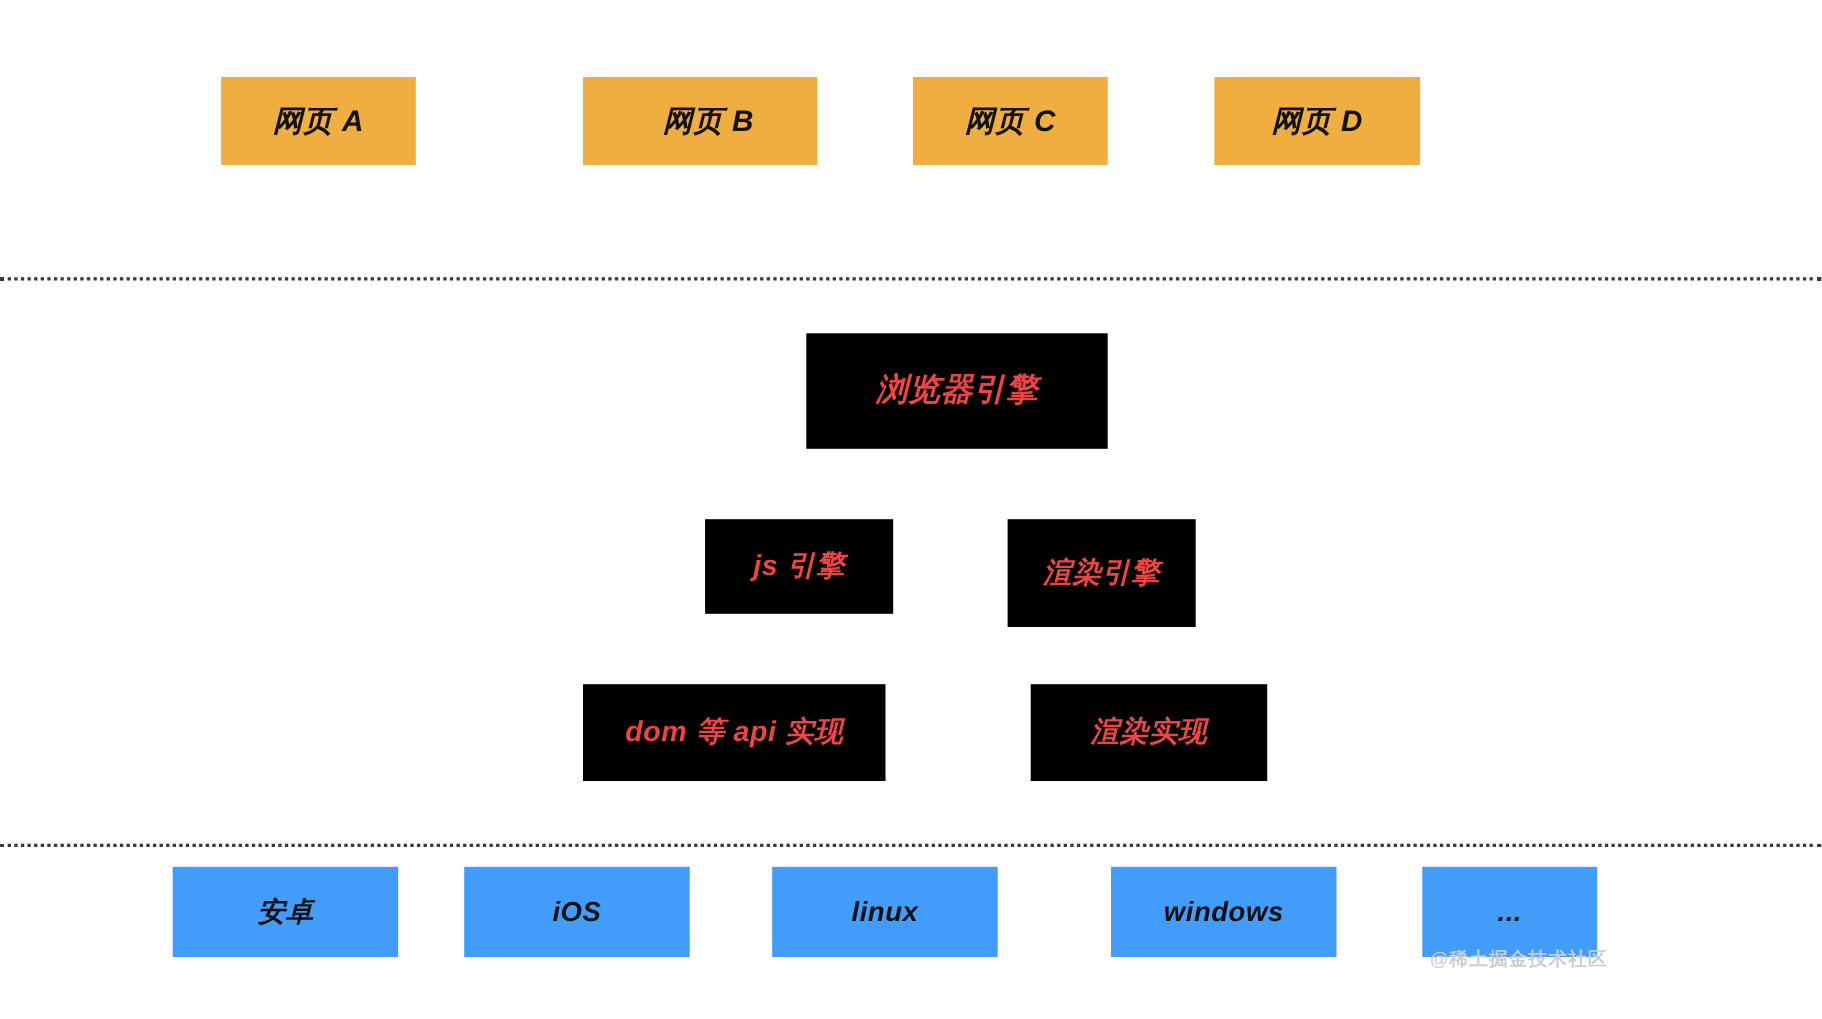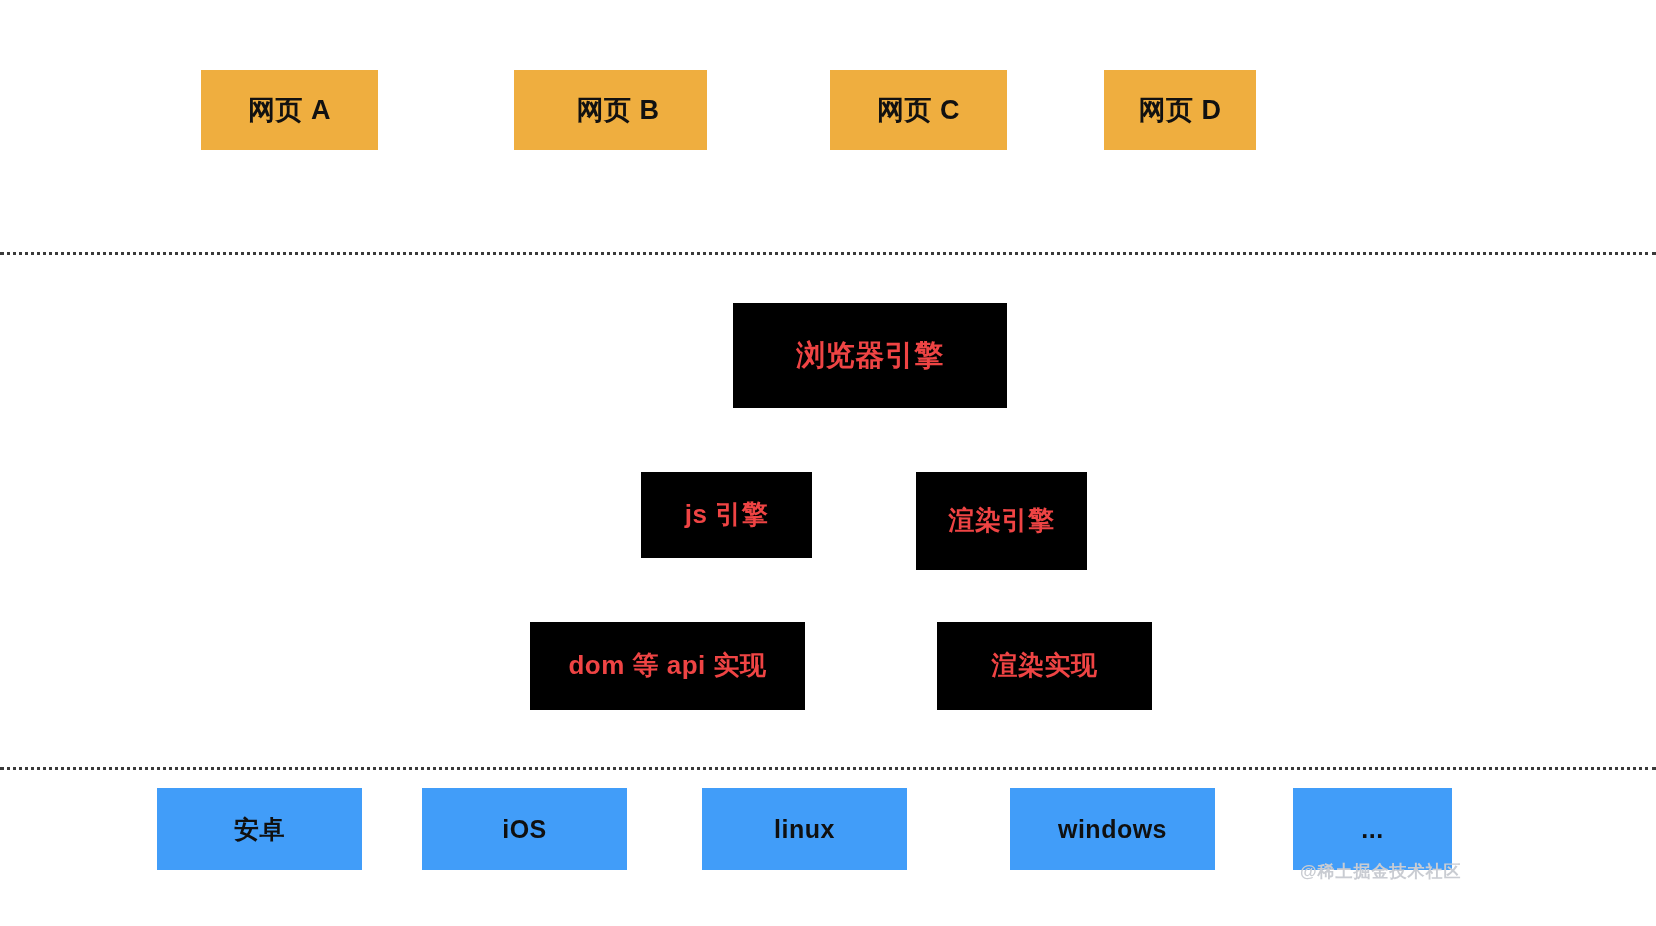--- a/index.html
+++ b/index.html
@@ -19,20 +19,21 @@
   }
   .node {
     position: absolute;
     display: flex;
     align-items: center;
     justify-content: center;
     box-sizing: border-box;
     text-align: center;
     line-height: 1.2;
     letter-spacing: 0.5px;
+    font-style: italic;
   }
   .node-web {
     background: #efae3f;
     color: #111111;
     font-size: 27px;
     font-weight: 700;
   }
   .node-engine {
     background: #000000;
     color: #ef4444;
@@ -61,27 +62,27 @@
 </style>
 </head>
 <body>
 
 <div id="canvas">
 
   <div id="web-layer">
       <div class="node node-web" style="left: 201px; top: 70px; width: 177px; height: 80px;">
         <span>网页 A</span>
       </div>
-      <div class="node node-web" style="left: 514px; top: 70px; width: 193px; height: 80px; padding-left: 15px;">
+      <div class="node node-web" style="left: 530px; top: 70px; width: 213px; height: 80px; padding-left: 15px;">
         <span>网页 B</span>
       </div>
       <div class="node node-web" style="left: 830px; top: 70px; width: 177px; height: 80px;">
         <span>网页 C</span>
       </div>
-      <div class="node node-web" style="left: 1104px; top: 70px; width: 152px; height: 80px;">
+      <div class="node node-web" style="left: 1104px; top: 70px; width: 187px; height: 80px;">
         <span>网页 D</span>
       </div>
     </div>
 
   <div class="divider" id="divider-0" style="top: 252px;"></div>
 
   <div id="engine-layer">
       <div class="node node-engine" style="left: 733px; top: 303px; width: 274px; height: 105px; font-size: 29px;">
         <span>浏览器引擎</span>
       </div>

